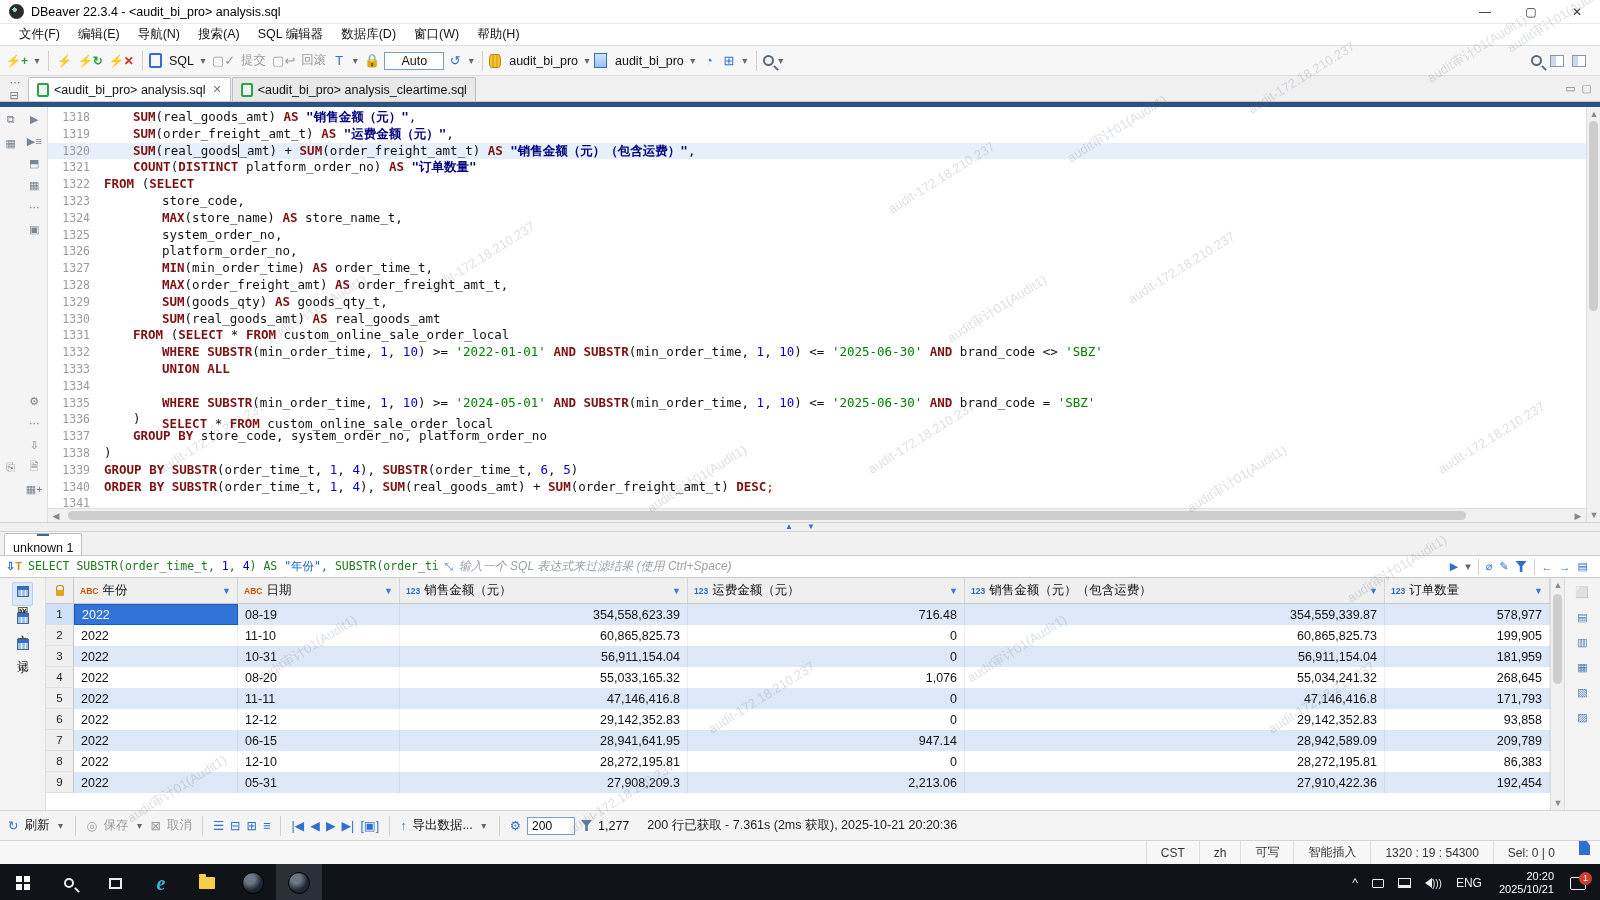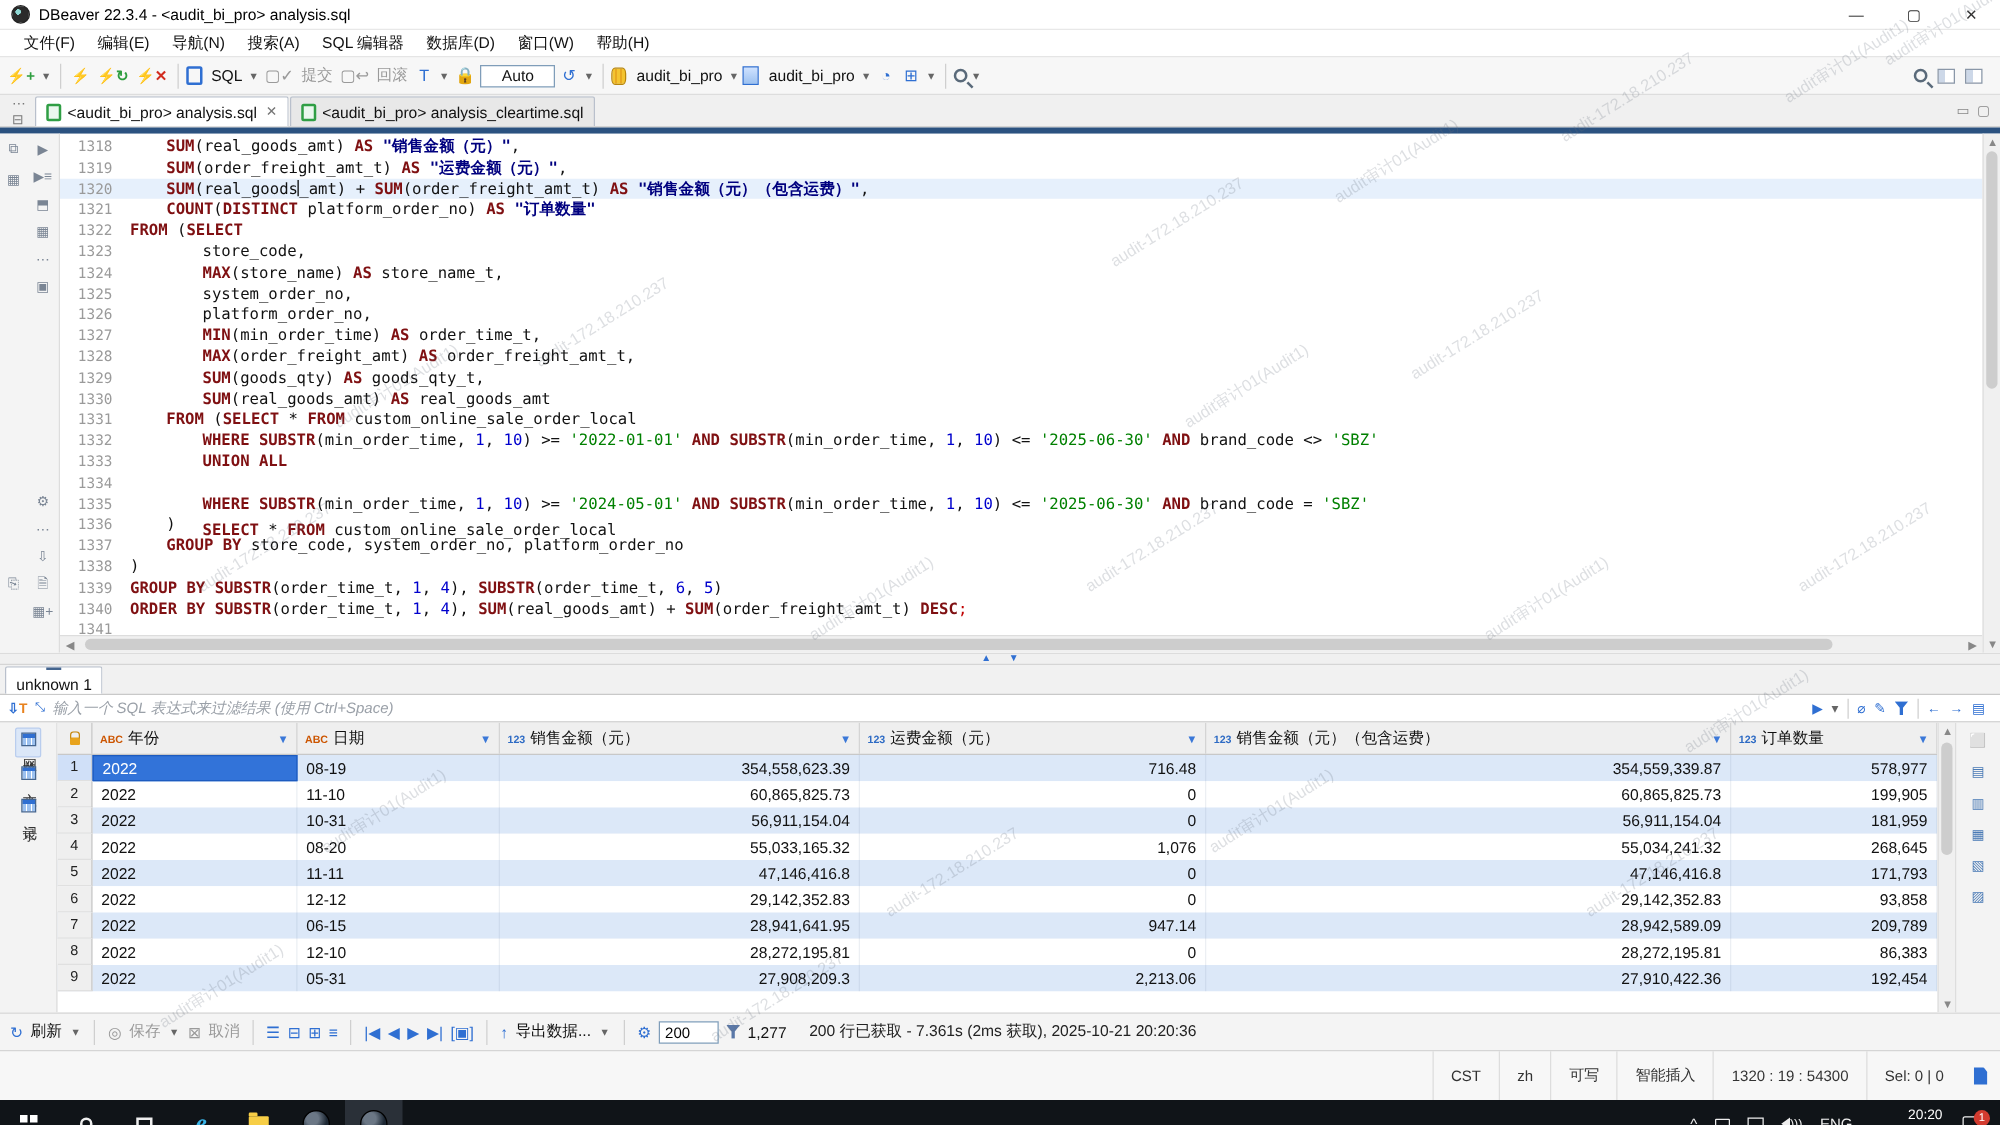--- a/index.html
+++ b/index.html
@@ -117,21 +117,21 @@
   .rrail .rail-ic { color:#4a7ab5; }
 
   
   .rtoolbar { height:30px; background:#f4f4f4; border-top:1px solid #d5d5d5; display:flex; align-items:center; gap:6px; padding:0 8px; font-size:12.5px; }
   .rt-grp { display:flex; align-items:center; gap:6px; }
   .fetchbox { width:48px; border:1px solid #7f9db9; background:#fff; padding:1px 4px; font-size:12px; font-family:"Liberation Sans",sans-serif; }
   .muted { color:#9a9a9a; }
   .statustext { margin-left:12px; color:#222; }
 
   
-  .statusbar { height:40px; background:#f7f7f7; border-top:1px solid #d5d5d5; display:flex; align-items:center; font-size:12px; }
+  .statusbar { height:24px; background:#f7f7f7; border-top:1px solid #d5d5d5; display:flex; font-size:12px; }
   .sb-right { margin-left:auto; display:flex; align-items:center; height:100%; }
   .sb-seg { padding:0 14px; border-left:1px solid #ddd; height:100%; display:flex; align-items:center; color:#333; }
   .sb-doc { width:11px; height:14px; background:#2f6fd2; clip-path:polygon(0 0,70% 0,100% 30%,100% 100%,0 100%); margin:0 10px; }
 
   
   .taskbar { height:38px; background:var(--task,#101418); display:flex; align-items:center; color:#fff; }
   .tk-ic { width:46px; height:100%; display:flex; align-items:center; justify-content:center; }
   .tk-ic.active { background:#2a3038; box-shadow:inset 0 -2px 0 #76b9ed; }
   .winlogo { width:14px; height:14px; display:grid; grid-template-columns:6px 6px; grid-template-rows:6px 6px; gap:2px; }
   .winlogo i { background:#fff; }
@@ -311,20 +311,21 @@
     <div class="rtabbar">
       <div class="rtab">
         <span class="gridic"></span>
         <span>unknown 1</span>
         <span class="tab-close">✕</span>
       </div>
     </div>
 
     <div class="filterbar">
       <span class="ficon"><span class="blue">⇩</span>T</span>
+      <span class="fquery" id="fquery"><span class="fq-g">SELECT SUBSTR(order_time_t, </span><span class="fq-n">1</span><span class="fq-g">, </span><span class="fq-n">4</span><span class="fq-g">) AS </span><span class="fq-a">"年份"</span><span class="fq-g">, SUBSTR(order_ti</span></span>
       <span class="fexp">⤡</span>
       <span class="fplace">输入一个 SQL 表达式来过滤结果 (使用 Ctrl+Space)</span>
       <div class="fbtns">
         <span>▶</span>
         <span style="color:#666">▾</span>
         <span style="width:1px;height:16px;background:#d0d0d0"></span>
         <span>⌀</span>
         <span>✎</span>
         <span class="funnel"></span>
         <span style="width:1px;height:16px;background:#d0d0d0"></span>

